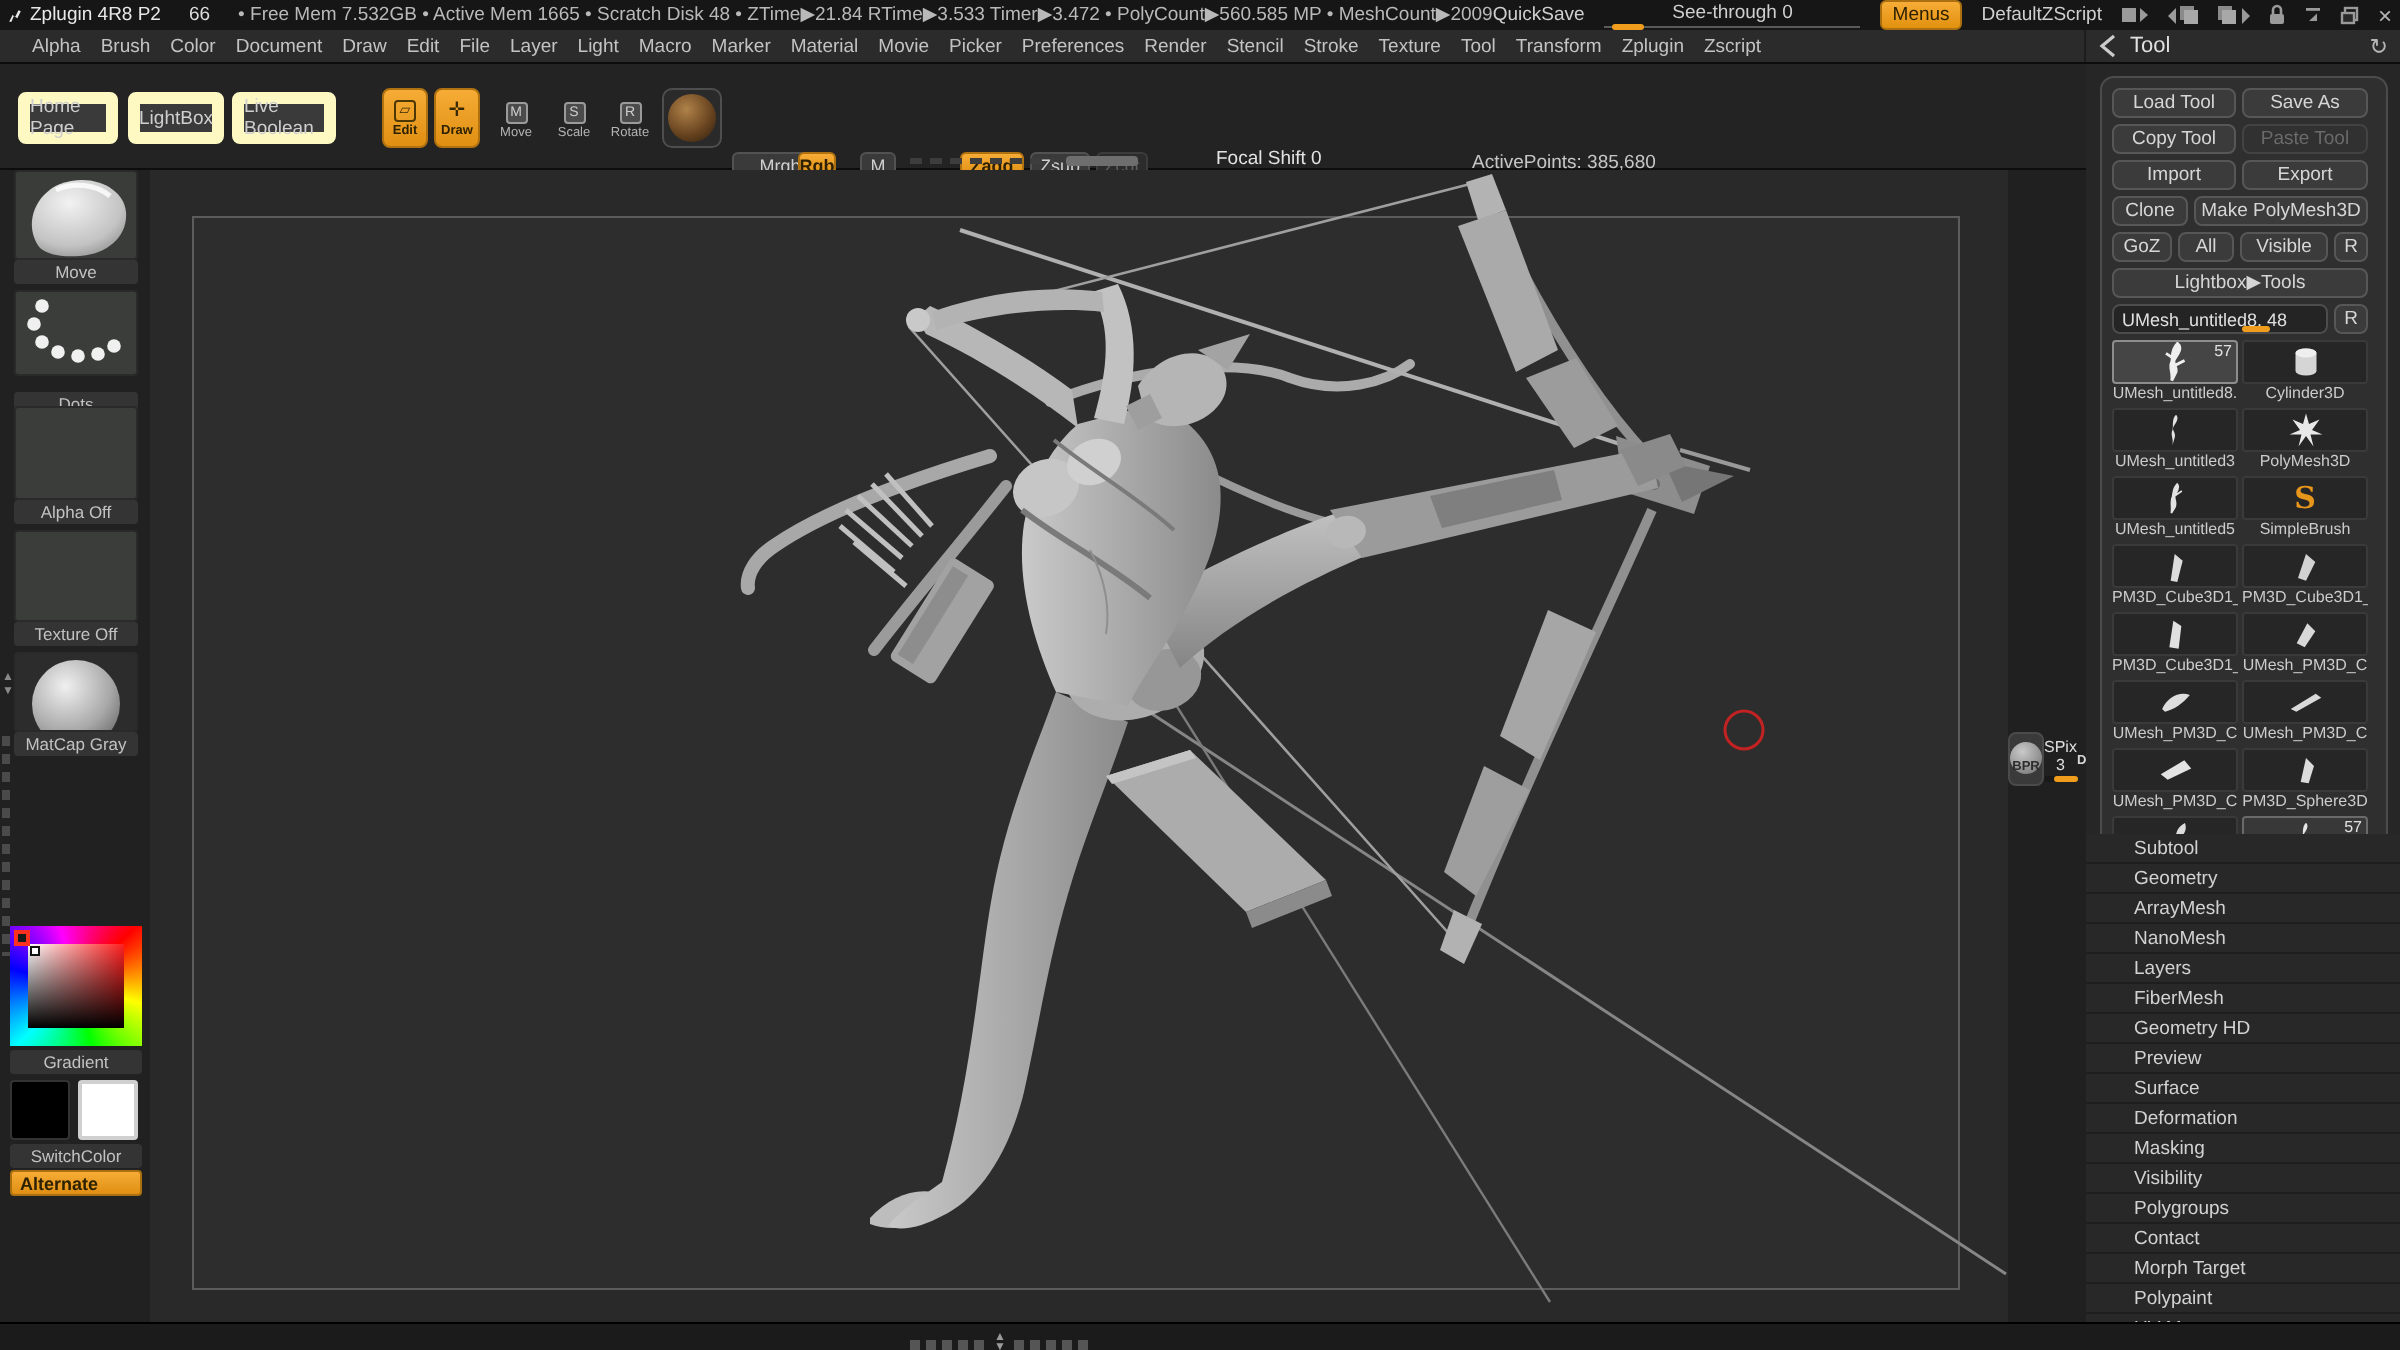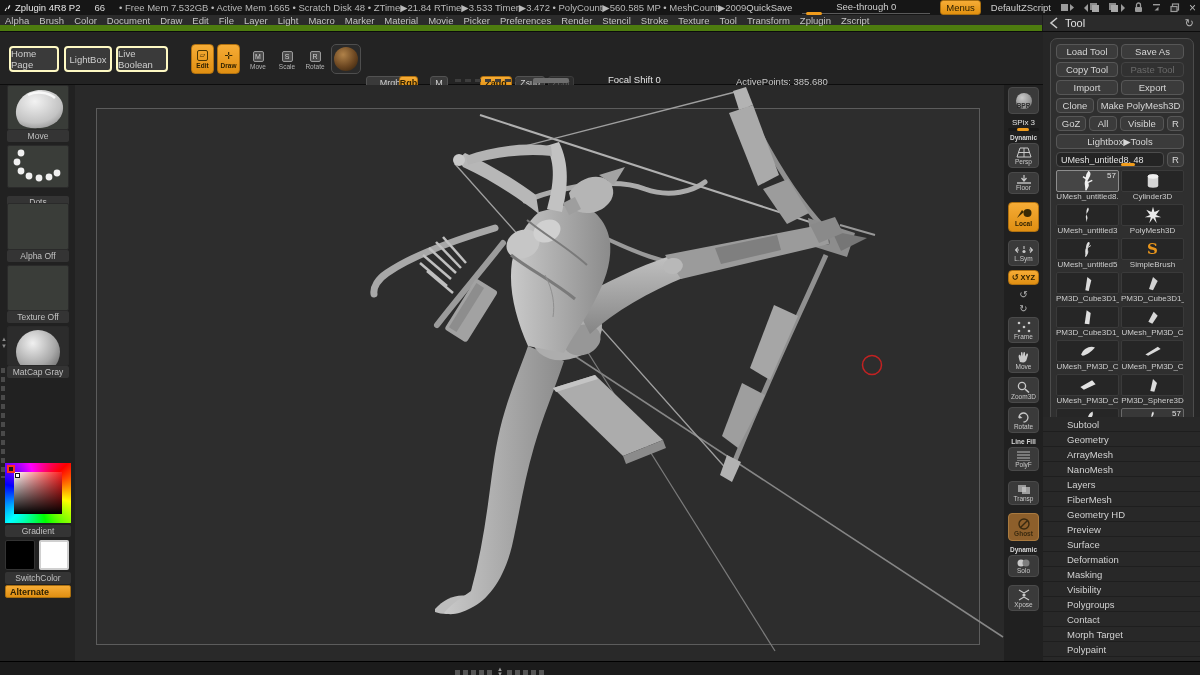--- a/index.html
+++ b/index.html
@@ -14,28 +14,28 @@
   #titlebar .stats{margin-left:14px;color:#b9b9b9}
   #titlebar .right{margin-left:auto;display:flex;align-items:center;gap:10px}
   .seethrough{position:relative;width:128px;text-align:center;border-bottom:1px solid #5a5a5a;height:13px}
   .seethrough .h{position:absolute;left:4px;bottom:-2px;width:16px;height:3px;background:#f09c1c;border-radius:2px}
   .menus-btn{background:linear-gradient(#f6ac36,#e2910f);color:#2e2102;font-weight:normal;
     padding:1px 5px;border-radius:3px;border:1px solid #a96f10}
   .winicons{display:flex;align-items:center;gap:9px;color:#9a9a9a;font-size:10px}
   .winicons svg{display:block}
   
   #menubar{left:0;top:15px;width:1042px;height:17px;background:#2b2b2b;display:flex;align-items:center;
-    padding-left:0;border-bottom:7px solid #4d7c0f}
+    padding-left:11px;border-bottom:1px solid #4d7c0f}
   #menubar span{font-size:9.5px;color:#c3c3c3;padding:0 5px;cursor:default}
   #toolheader{left:1043px;top:15px;width:157px;height:17px;background:#2b2b2b;display:flex;align-items:center;
     border-bottom:1px solid #141414;color:#e0e0e0;font-size:11px;padding:0 6px;gap:7px}
   #toolheader .spin{margin-left:auto;color:#b5b5b5;font-size:11px}
   
   #toolbar{left:0;top:32px;width:1043px;height:53px;background:#232323;border-bottom:1px solid #0d0d0d}
-  .tbtn{position:absolute;background:#3a3a3a;border:2px solid #fef9c3;border-radius:4px;color:#cfcfcf;
+  .tbtn{position:absolute;background:#3a3a3a;border:6px solid #fef9c3;border-radius:4px;color:#cfcfcf;
     font-size:9.5px;display:flex;align-items:center;justify-content:center;height:26px;top:14px}
   .otbtn{position:absolute;background:linear-gradient(#f6ac36,#e08f12);border:1px solid #b07110;border-radius:4px;
     color:#2e2102;display:flex;flex-direction:column;align-items:center;justify-content:center;top:12px;height:30px;
     font-size:6.5px;font-weight:bold;gap:1px}
   .gtool{position:absolute;display:flex;flex-direction:column;align-items:center;justify-content:center;top:14px;
     height:28px;font-size:6.5px;color:#b4b4b4;gap:1px}
   .micro-ico{width:11px;height:11px;border:1px solid #9a9a9a;border-radius:2px;font-size:7px;color:#cfcfcf;
     display:flex;align-items:center;justify-content:center;background:#4b4b4b}
   .otbtn .micro-ico{border-color:#4d3803;color:#3a2a04;background:transparent}
   .mini{position:absolute;height:13px;top:44px;background:#3a3a3a;border:1px solid #525252;border-radius:3px;
@@ -72,21 +72,21 @@
   .edgedash{left:1px;top:368px;width:4px;height:110px;
     background:repeating-linear-gradient(#4a4a4a 0 5px,transparent 5px 9px)}
   
   #canvas{left:75px;top:85px;width:929px;height:576px;background:#292929}
   #docframe{position:absolute;left:21px;top:23px;width:884px;height:537px;background:#2d2d2d;border:1px solid #5c5c5c}
   #model{position:absolute;left:0;top:0;width:929px;height:576px}
   #topdivider{left:533px;top:78px;width:36px;height:5px;background:#6e6e6e;border-radius:2px}
   #topdash{left:455px;top:79px;width:72px;height:3px;
     background:repeating-linear-gradient(90deg,#3d3d3d 0 6px,transparent 6px 10px)}
   
-  #rightshelf{left:1004px;top:85px;width:39px;height:590px;background:#202020;display:flex;flex-direction:column;
+  #rightshelf{left:1004px;top:85px;width:39px;height:590px;background:#202020;display:flex;flex-direction:row;
     align-items:center;padding-top:2px}
   .sbtn{width:31px;border:1px solid #4a4a4a;border-radius:4px;background:#3a3a3a;color:#c9c9c9;font-size:6.5px;
     display:flex;flex-direction:column;align-items:center;justify-content:center;gap:0;margin-bottom:4px;position:relative}
   .sbtn.on{background:linear-gradient(#f6ac36,#e08f12);border-color:#b07110;color:#2e2102;font-weight:bold}
   .sbtn.ghost{background:#8d5f2b;border-color:#a97a3f;color:#3a2a10;font-weight:bold}
   .microlbl{font-size:6.5px;font-weight:bold;color:#d8d8d8;margin:1px 0 2px;text-align:center;line-height:6px}
   .spix{width:31px;margin-bottom:3px;color:#e0e0e0;font-size:8px;text-align:center}
   .spix .trk{position:relative;height:3px;background:#191919;border-radius:2px;margin-top:1px}
   .spix .trk i{position:absolute;left:30%;width:12px;height:3px;background:#f09c1c;border-radius:2px}
   .tinyarrow{font-size:10px;color:#b0b0b0;margin-bottom:3px;line-height:11px}

